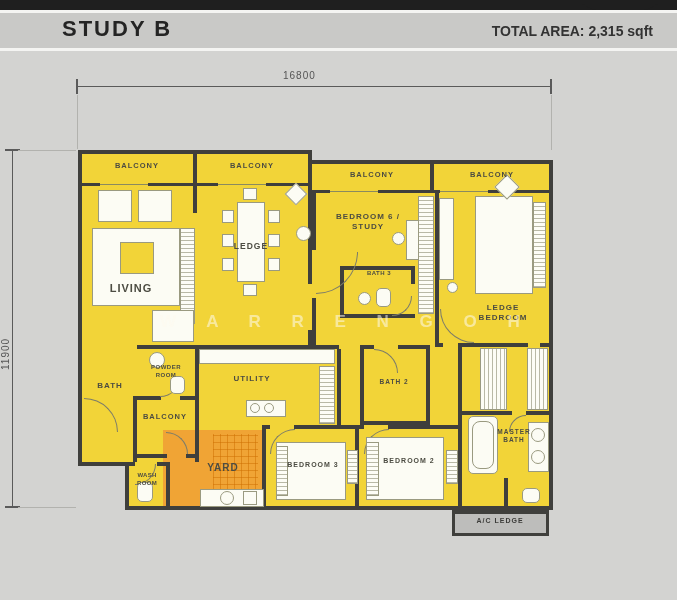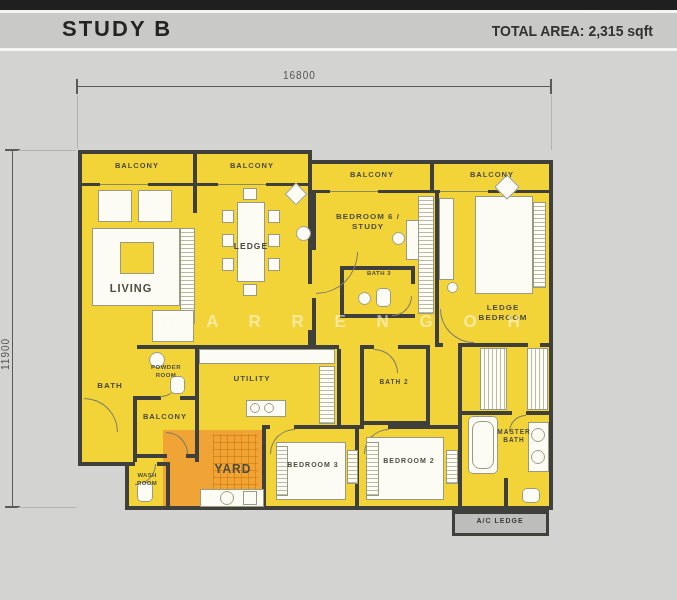--- a/index.html
+++ b/index.html
@@ -225,21 +225,21 @@
 <div class="rlabel" style="left:368px;top:212px;font-size:8px">BEDROOM 6 /
 STUDY</div>
 <div class="rlabel" style="left:379px;top:270px;font-size:6px;letter-spacing:.5px">BATH 3</div>
 <div class="rlabel" style="left:503px;top:303px;font-size:8px">LEDGE
 BEDROOM</div>
 <div class="rlabel" style="left:110px;top:381px;font-size:8px">BATH</div>
 <div class="rlabel" style="left:166px;top:364px;font-size:6px;letter-spacing:.5px">POWDER
 ROOM</div>
 <div class="rlabel" style="left:252px;top:374px;font-size:8px">UTILITY</div>
 <div class="rlabel" style="left:165px;top:412px;font-size:7.5px">BALCONY</div>
-<div class="rlabel" style="left:233px;top:462px;font-size:12px">YARD</div>
+<div class="rlabel" style="left:223px;top:462px;font-size:10px">YARD</div>
 <div class="rlabel" style="left:147px;top:472px;font-size:6px;letter-spacing:.3px">WASH
 ROOM</div>
 <div class="rlabel" style="left:394px;top:378px;font-size:6.5px">BATH 2</div>
 <div class="rlabel" style="left:313px;top:461px;font-size:7px">BEDROOM 3</div>
 <div class="rlabel" style="left:409px;top:457px;font-size:7px">BEDROOM 2</div>
 <div class="rlabel" style="left:514px;top:428px;font-size:6.5px">MASTER
 BATH</div>
 <div class="rlabel" style="left:500px;top:517px;font-size:7px;color:#3c3c3a">A/C LEDGE</div>
 
 <div class="abs" id="watermark">W A R R E N  G O H</div>

